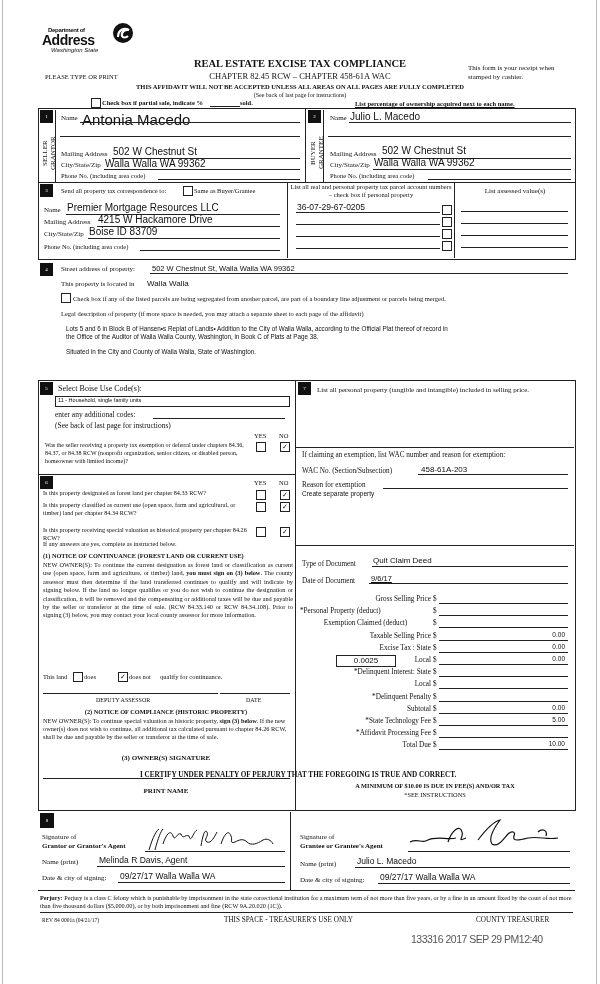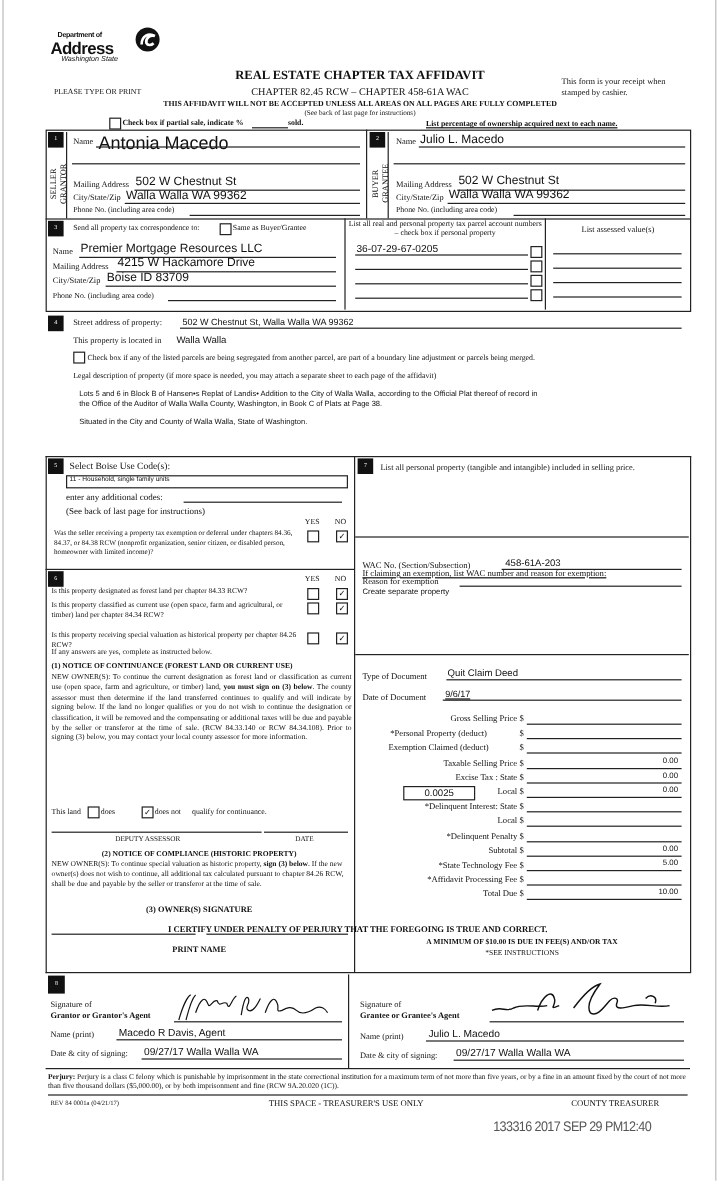--- a/index.html
+++ b/index.html
@@ -27,21 +27,21 @@
 <div class="abs" style="left:42px;top:24px;width:70px;height:40px;">
   <div class="abs sans b" style="left:6px;top:3px;font-size:6px;letter-spacing:-0.3px;">Department of</div>
   <div class="abs sans b" style="left:0;top:8px;font-size:14px;letter-spacing:-0.5px;">Address</div>
   <div class="abs sans" style="left:9px;top:23px;font-size:6px;font-style:italic;">Washington State</div>
   <svg class="abs" style="left:70px;top:-2px;" width="22" height="22" viewBox="0 0 22 22">
     <circle cx="11" cy="11" r="10" fill="#111"></circle>
     <path d="M6 15 C6 8, 12 5, 17 8 C13 7, 9 10, 10 14 C11 16,14 16,16 14" stroke="#fff" stroke-width="2.2" fill="none"></path>
   </svg>
 </div>
 
-<div class="abs b" style="left:0;width:600px;top:58px;text-align:center;font-size:10.5px;">REAL ESTATE CHAPTER TAX AFFIDAVIT</div>
+<div class="abs b" style="left:0;width:600px;top:58px;text-align:center;font-size:10.5px;">REAL ESTATE EXCISE TAX COMPLIANCE</div>
 <div class="abs" style="left:0;width:600px;top:71px;text-align:center;font-size:8.5px;">CHAPTER 82.45 RCW – CHAPTER 458-61A WAC</div>
 <div class="lbl" style="left:45px;top:73px;font-size:6.5px;">PLEASE TYPE OR PRINT</div>
 <div class="abs" style="left:468px;top:64px;width:100px;font-size:7px;line-height:9px;">This form is your receipt when stamped by cashier.</div>
 <div class="abs b" style="left:0;width:600px;top:83px;text-align:center;font-size:6.5px;">THIS AFFIDAVIT WILL NOT BE ACCEPTED UNLESS ALL AREAS ON ALL PAGES ARE FULLY COMPLETED</div>
 <div class="abs" style="left:0;width:600px;top:92px;text-align:center;font-size:6px;">(See back of last page for instructions)</div>
 <div class="chk" style="left:91px;top:98px;"></div>
 <div class="lbl b" style="left:102px;top:99px;font-size:6.5px;">Check box if partial sale, indicate %</div>
 <div class="line" style="left:210px;top:106px;width:30px;"></div>
 <div class="lbl b" style="left:240px;top:99px;font-size:6.5px;">sold.</div>
 <div class="lbl b" style="left:355px;top:100px;font-size:6.5px;text-decoration:underline;">List percentage of ownership acquired next to each name.</div>
@@ -182,21 +182,21 @@
 <div class="abs b" style="left:40px;top:708px;width:252px;text-align:center;font-size:6.3px;">(2) NOTICE OF COMPLIANCE (HISTORIC PROPERTY)</div>
 <div class="abs" style="left:43px;top:717px;width:250px;font-size:6.3px;line-height:8.2px;"><span>NEW OWNER(S): To continue special valuation as historic property,</span> <b>sign (3) below</b><span>. If the new owner(s) does not wish to continue, all additional tax calculated pursuant to chapter 84.26 RCW, shall be due and payable by the seller or transferor at the time of sale.</span></div>
 <div class="abs b" style="left:40px;top:754px;width:252px;text-align:center;font-size:7px;">(3) OWNER(S) SIGNATURE</div>
 <div class="line" style="left:43px;top:778px;width:120px;"></div>
 <div class="line" style="left:172px;top:778px;width:118px;"></div>
 <div class="abs b" style="left:40px;top:787px;width:252px;text-align:center;font-size:7px;">PRINT NAME</div>
 
 <div class="num" style="left:298px;top:382px;">7</div>
 <div class="abs" style="left:317px;top:385px;width:255px;font-size:7px;line-height:11px;text-indent:0;">List all personal property (tangible and intangible) included in selling price.</div>
 <div class="abs" style="left:296px;top:447px;width:278px;border-top:1px solid #222;"></div>
-<div class="lbl" style="left:302px;top:474px;font-size:7.2px;text-decoration:underline;">If claiming an exemption, list WAC number and reason for exemption:</div>
+<div class="lbl" style="left:302px;top:451px;font-size:7.2px;">If claiming an exemption, list WAC number and reason for exemption:</div>
 <div class="lbl" style="left:302px;top:467px;font-size:7.2px;">WAC No. (Section/Subsection)</div>
 <div class="val" style="left:421px;top:465px;font-size:8px;">458-61A-203</div>
 <div class="line" style="left:418px;top:474px;width:150px;"></div>
 <div class="lbl" style="left:302px;top:481px;font-size:7.2px;">Reason for exemption</div>
 <div class="line" style="left:383px;top:488px;width:185px;"></div>
 <div class="val" style="left:302px;top:490px;font-size:6.5px;">Create separate property</div>
 <div class="abs" style="left:296px;top:545px;width:278px;border-top:1px solid #222;"></div>
 <div class="lbl" style="left:302px;top:560px;font-size:7.2px;">Type of Document</div>
 <div class="val" style="left:373px;top:556px;font-size:8px;">Quit Claim Deed</div>
 <div class="line" style="left:372px;top:566px;width:196px;"></div>
@@ -204,21 +204,21 @@
 <div class="val" style="left:371px;top:574px;font-size:7.5px;text-decoration:underline;">9/6/17</div>
 <div class="line" style="left:369px;top:583px;width:199px;"></div>
 <div class="box" style="left:336px;top:655px;width:58px;height:10px;">
   <span class="val" style="left:0;width:58px;text-align:center;top:0px;font-size:8px;">0.0025</span>
 </div>
 <div id="tax-rows">
     <div class="lbl r" style="left:300px;width:131px;top:595px;font-size:7.2px;text-align:right;">Gross Selling Price</div>
        <div class="lbl" style="left:433px;top:595px;font-size:7.2px;">$</div>
        <div class="line" style="left:439px;top:603px;width:129px;"></div>
        <div class="val" style="left:439px;width:126px;text-align:right;top:594px;font-size:6.5px;"></div>
-    <div class="lbl r" style="left:300px;width:131px;top:607px;font-size:7.2px;text-align:center;">*Personal Property (deduct)</div>
+    <div class="lbl r" style="left:300px;width:131px;top:607px;font-size:7.2px;text-align:left;">*Personal Property (deduct)</div>
        <div class="lbl" style="left:433px;top:607px;font-size:7.2px;">$</div>
        <div class="line" style="left:439px;top:615px;width:129px;"></div>
        <div class="val" style="left:439px;width:126px;text-align:right;top:606px;font-size:6.5px;"></div>
     <div class="lbl r" style="left:300px;width:131px;top:619px;font-size:7.2px;text-align:center;">Exemption Claimed (deduct)</div>
        <div class="lbl" style="left:433px;top:619px;font-size:7.2px;">$</div>
        <div class="line" style="left:439px;top:627px;width:129px;"></div>
        <div class="val" style="left:439px;width:126px;text-align:right;top:618px;font-size:6.5px;"></div>
     <div class="lbl r" style="left:300px;width:131px;top:632px;font-size:7.2px;text-align:right;">Taxable Selling Price</div>
        <div class="lbl" style="left:433px;top:632px;font-size:7.2px;">$</div>
        <div class="line" style="left:439px;top:640px;width:129px;"></div>
@@ -266,21 +266,21 @@
 <div class="abs" style="left:38px;top:810px;width:537px;border-top:1.5px solid #222;"></div>
 <div class="num" style="left:40px;top:813px;width:14px;height:15px;">8</div>
 <div class="abs b" style="left:140px;top:771px;width:400px;text-align:left;font-size:7.2px;font-variant:small-caps;">I CERTIFY UNDER PENALTY OF PERJURY THAT THE FOREGOING IS TRUE AND CORRECT.</div>
 <div class="lbl" style="left:42px;top:833px;font-size:7px;">Signature of</div>
 <div class="lbl b" style="left:42px;top:842px;font-size:7px;">Grantor or Grantor's Agent</div>
 <svg class="abs" style="left:145px;top:826px;" width="130" height="28" viewBox="0 0 130 28">
   <path d="M4 24 C8 10,12 4,14 3 M10 24 C13 12,16 5,18 3 M18 18 C22 6,26 4,28 10 C30 16,32 6,36 8 C38 14,40 8,44 10 C46 18,48 6,52 4 M56 20 C58 8,60 3,62 6 C64 10,58 14,62 16 C66 18,70 10,72 6 M76 18 C80 6,84 4,86 10 C88 14,84 18,90 16 C94 14,98 12,102 16 C106 20,112 18,118 14 C122 12,126 14,128 18" stroke="#111" stroke-width="1" fill="none"></path>
 </svg>
 <div class="line" style="left:145px;top:851px;width:140px;"></div>
 <div class="lbl" style="left:42px;top:858px;font-size:7px;">Name (print)</div>
-<div class="val" style="left:99px;top:855px;font-size:8.5px;">Macedo R Davis, Agent</div>
+<div class="val" style="left:99px;top:855px;font-size:8.5px;">Melinda R Davis, Agent</div>
 <div class="line" style="left:97px;top:866px;width:188px;"></div>
 <div class="lbl" style="left:42px;top:874px;font-size:7px;">Date &amp; city of signing:</div>
 <div class="val" style="left:120px;top:871px;font-size:8.5px;">09/27/17 Walla Walla WA</div>
 <div class="line" style="left:118px;top:882px;width:167px;"></div>
 <div class="abs" style="left:290px;top:812px;height:78px;border-left:1px solid #222;"></div>
 
 <div class="lbl" style="left:300px;top:833px;font-size:7px;">Signature of</div>
 <div class="lbl b" style="left:300px;top:842px;font-size:7px;">Grantee or Grantee's Agent</div>
 <svg class="abs" style="left:408px;top:818px;" width="160" height="34" viewBox="0 0 160 34">
   <path d="M2 24 C10 20,14 26,20 22 C28 18,40 22,48 20 M40 24 C44 12,52 6,54 14 C56 20,48 24,58 20 M70 22 C76 14,84 4,92 2 C86 10,80 20,84 26 C90 30,96 20,100 16 C104 12,108 14,106 18 C104 24,112 22,120 20 C130 18,140 22,150 20 M130 14 C134 10,140 12,138 18" stroke="#111" stroke-width="1.2" fill="none"></path>

